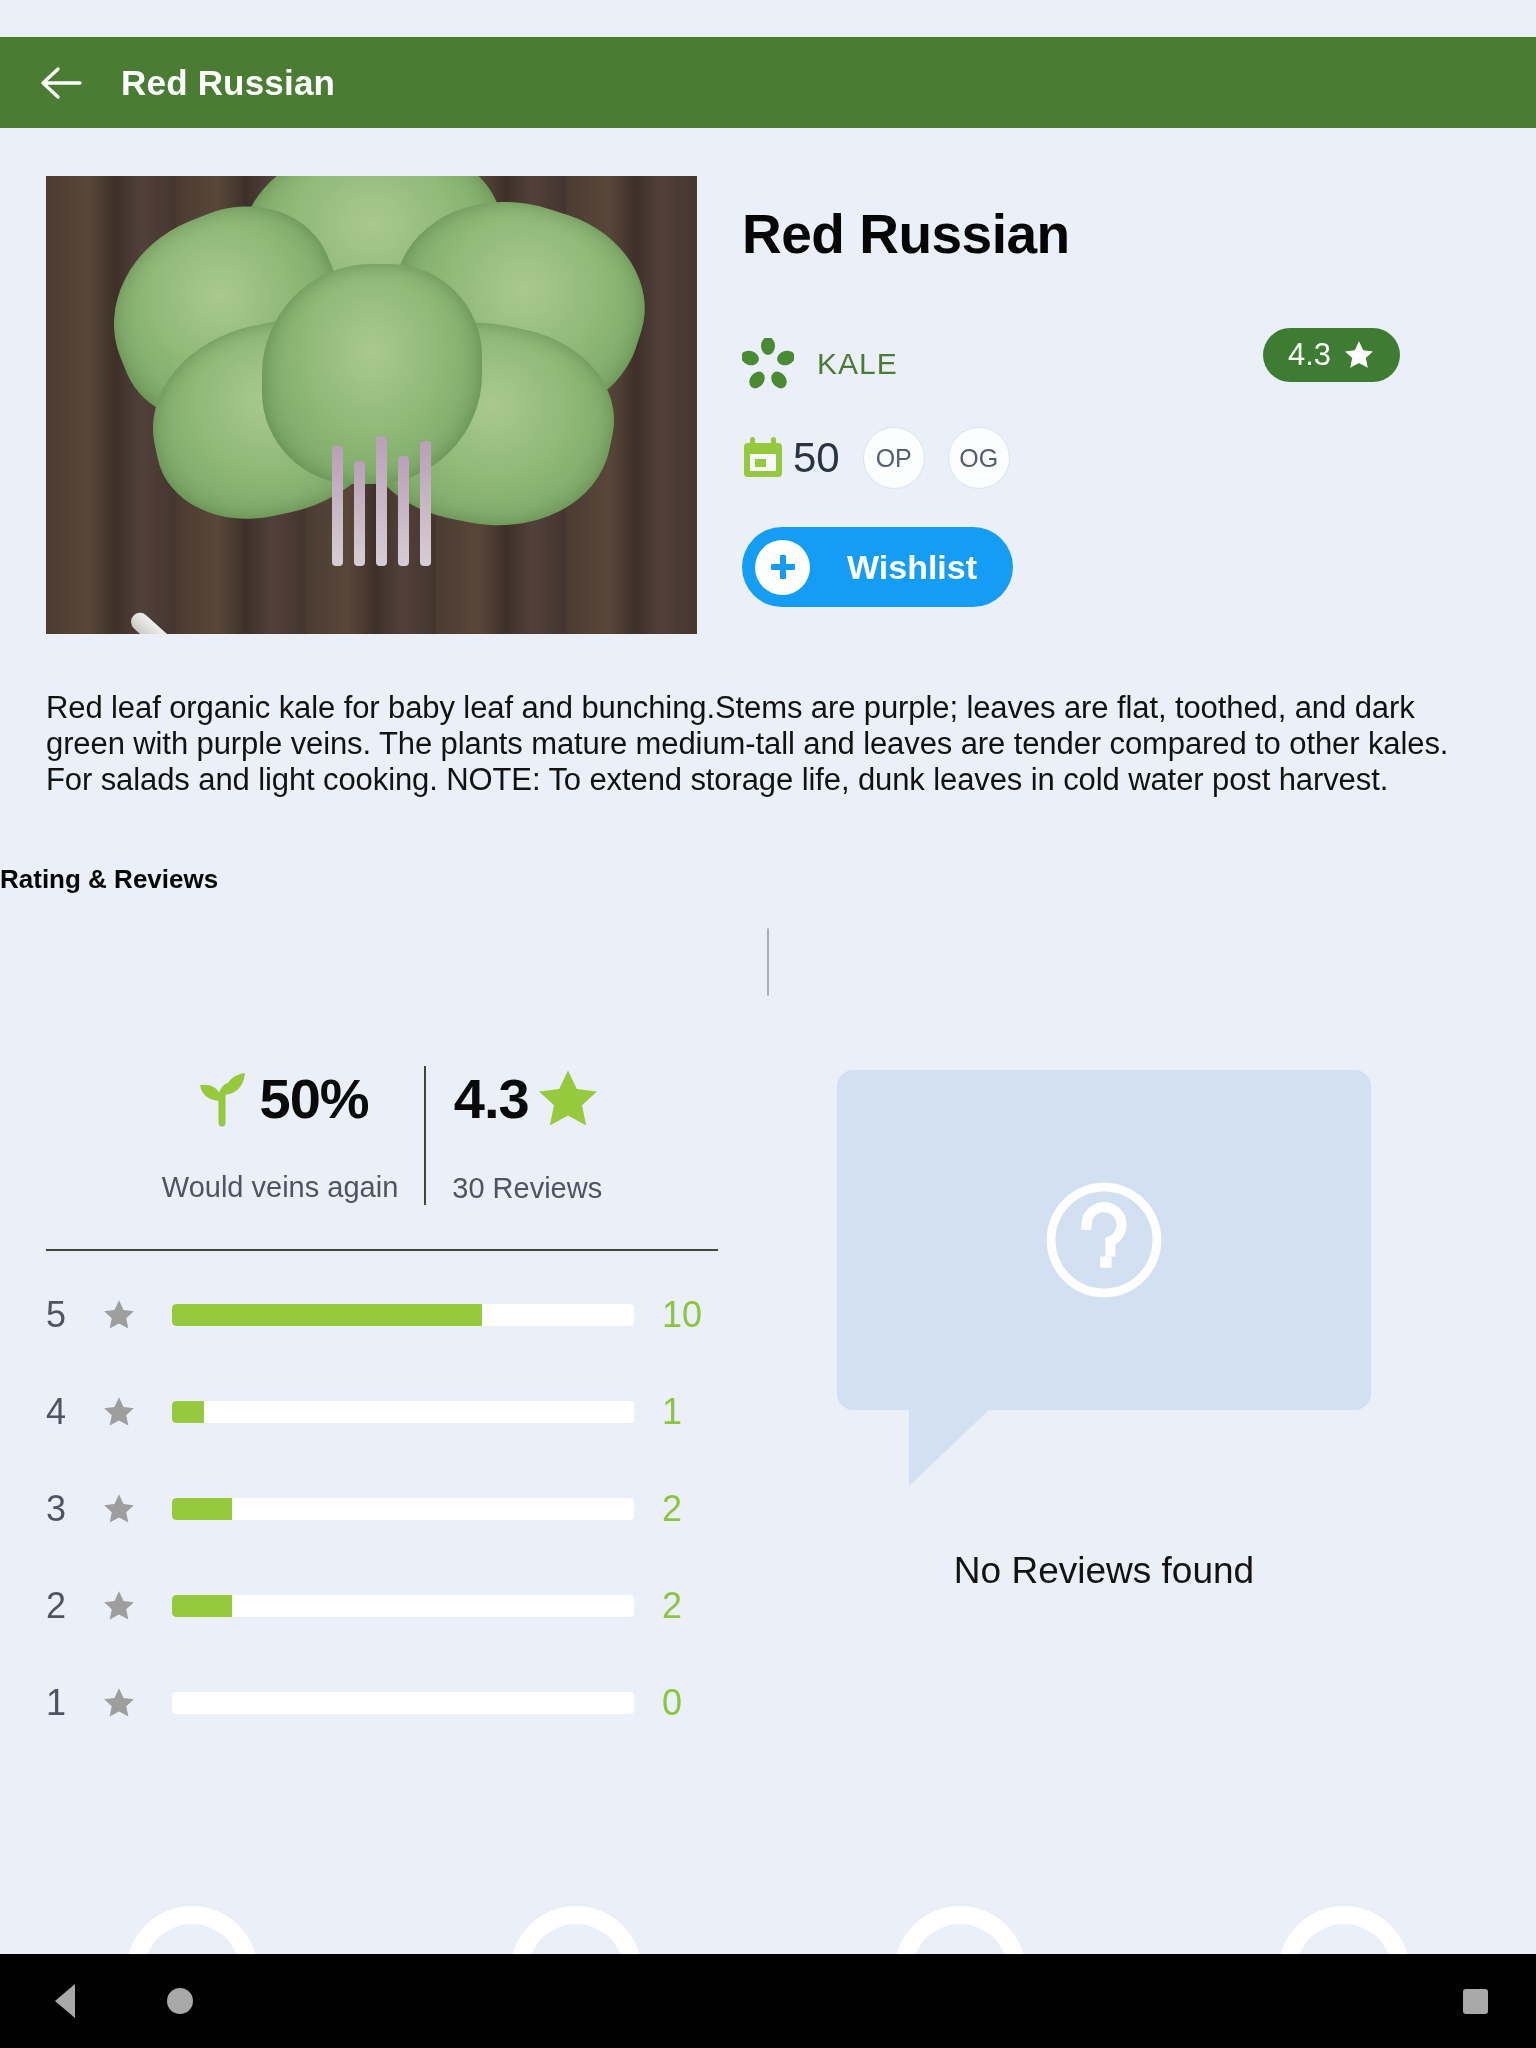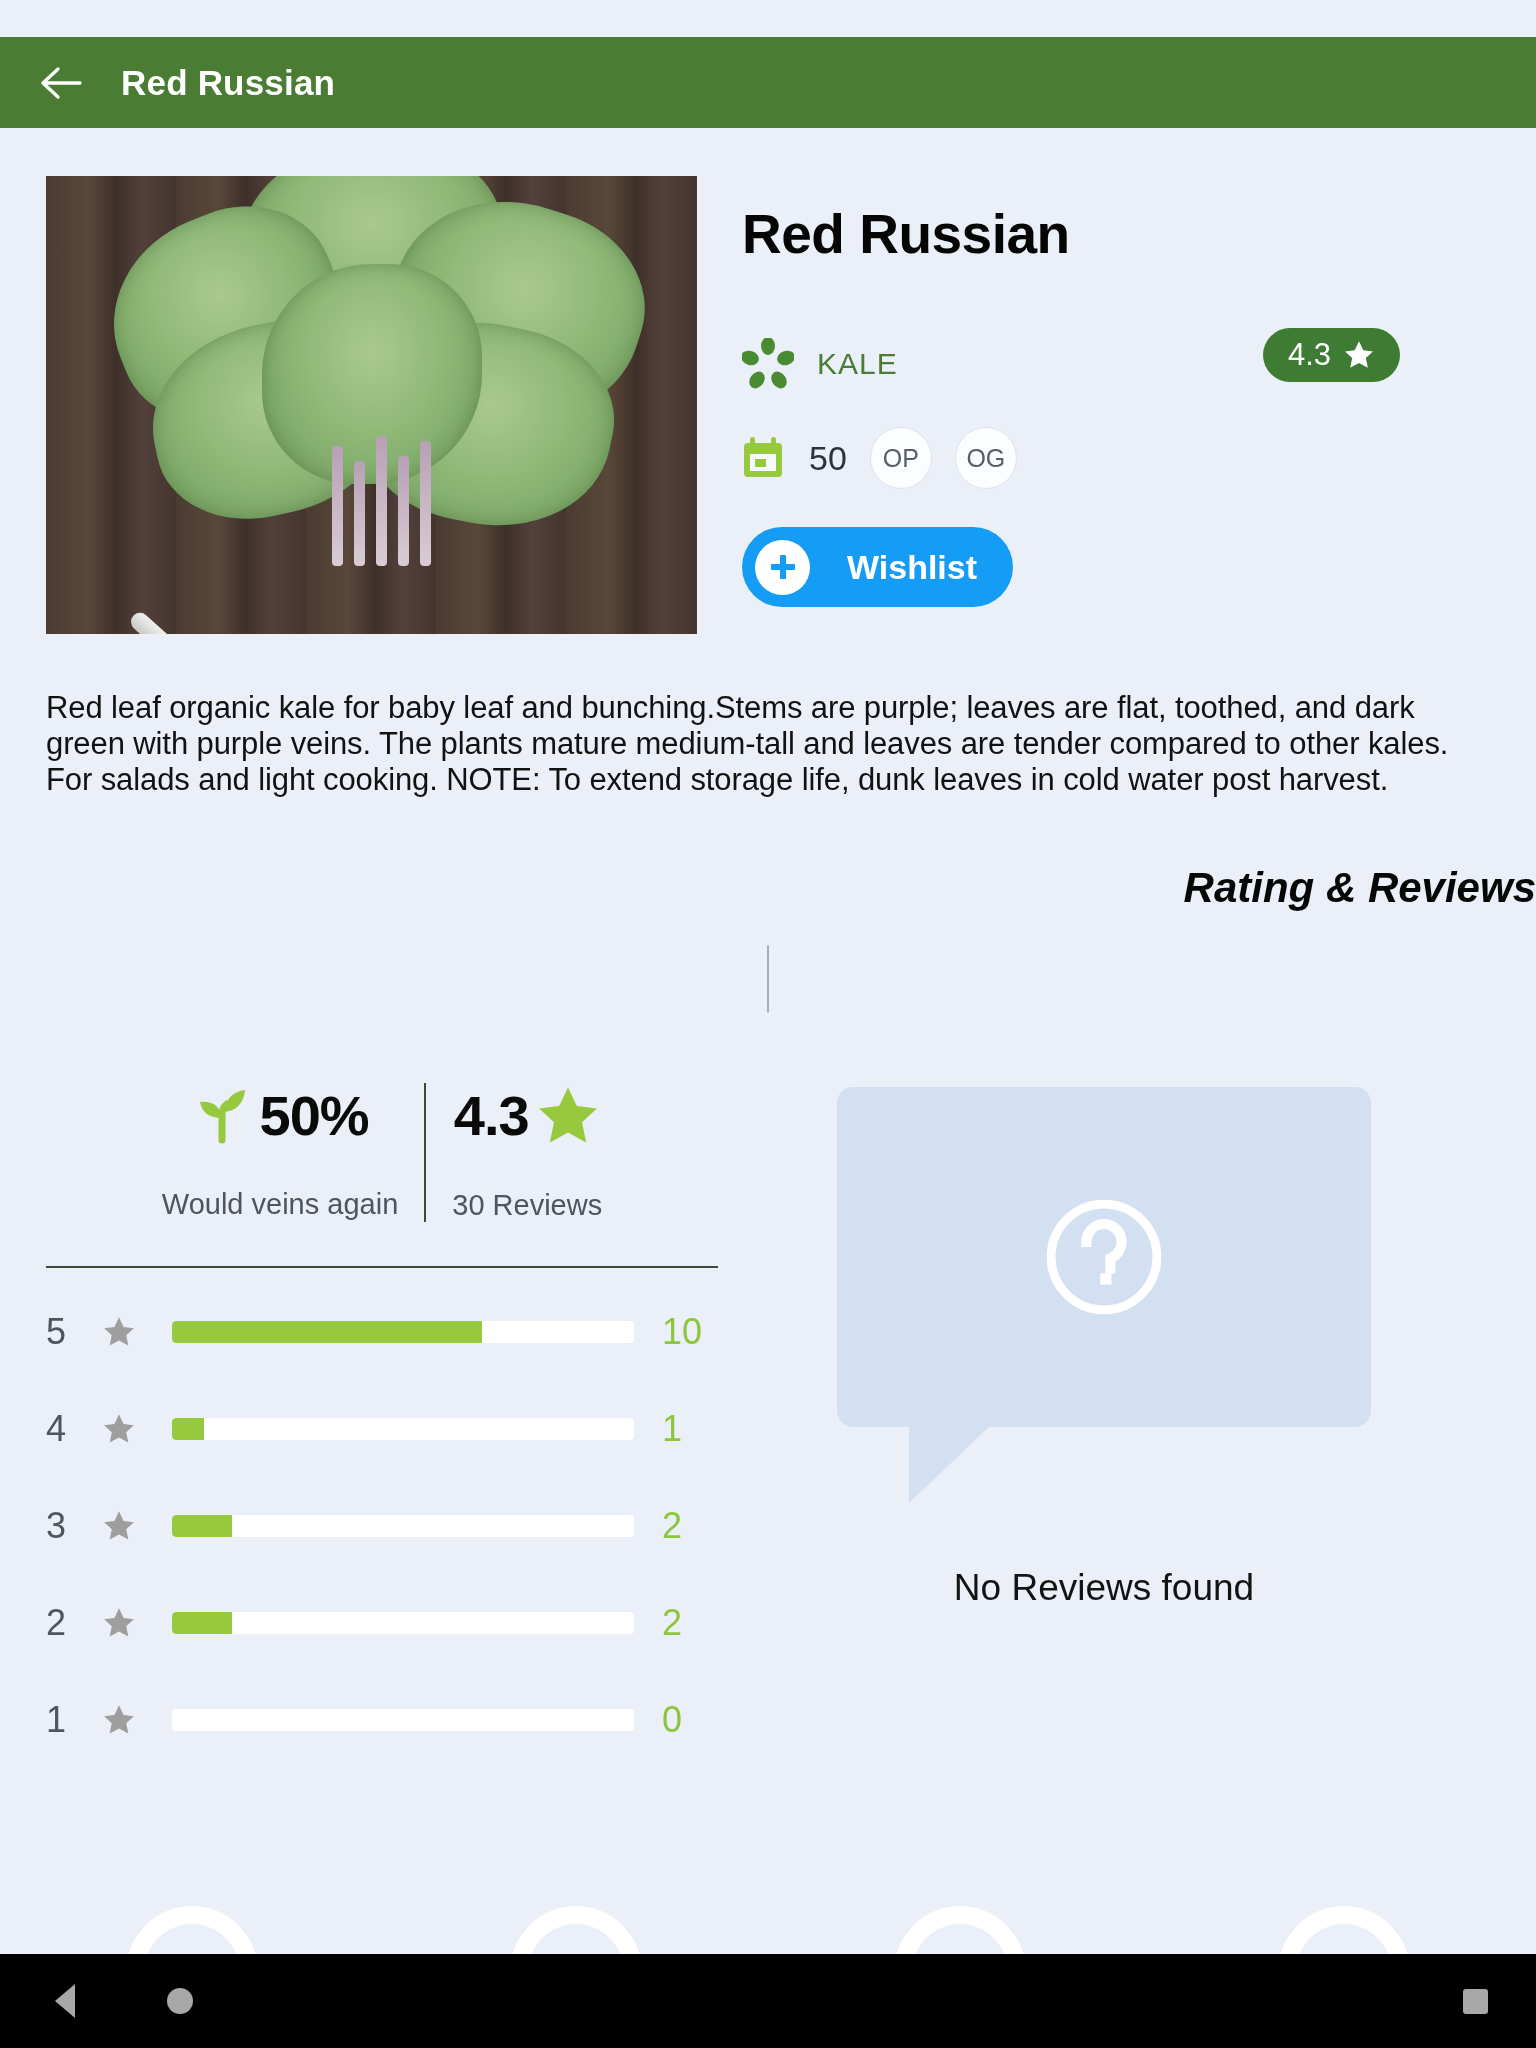--- a/index.html
+++ b/index.html
@@ -75,40 +75,40 @@
   .cat-label { font-size: 30px; color: #4a7c33; margin-left: 23px; letter-spacing: 1px; }
   .rating-pill {
     position: absolute; right: 90px; top: -10px;
     background: #3f7c33; color: #fff; border-radius: 30px;
     height: 54px; display: flex; align-items: center; gap: 12px;
     padding: 0 25px; font-size: 31px; font-weight: 500;
   }
 
   .days-row { display: flex; align-items: center; margin-top: 37px; }
   .cal-icon { width: 42px; height: 42px; flex: none; }
-  .days-num { font-size: 34px; color: #2a3340; margin-left: 25px; font-weight: 400; }
+  .days-num { font-size: 42px; color: #2a3340; margin-left: 9px; font-weight: 400; }
   .tagdot {
     width: 62px; height: 62px; border-radius: 50%; background: #fbfdff;
     border: 1px solid #dde4ee; display: flex; align-items: center; justify-content: center;
     font-size: 25px; color: #555f6b; margin-left: 23px;
   }
 
   .wishlist-btn {
     margin-top: 38px; display: inline-flex; align-items: center; gap: 37px;
     background: #159cf4; border-radius: 45px; height: 80px; padding: 0 36px 0 13px;
     cursor: pointer;
   }
   .wl-plus { width: 55px; height: 55px; border-radius: 50%; background: #fff; display: flex; align-items: center; justify-content: center; flex:none; }
   .wishlist-label { color: #fff; font-size: 34px; font-weight: 700; }
 
   .desc {
     margin: 56px 46px 0 46px; font-size: 31px; line-height: 1.16; color: #121212; letter-spacing: -.1px;
   }
 
-  .rr-title { text-align: right; font-size: 42px; font-weight: 700; color: #070707; margin-top: 66px; font-style: italic; }
+  .rr-title { text-align: left; font-size: 26px; font-weight: 700; color: #070707; margin-top: 66px; }
 
   .seg-wrap { display: flex; justify-content: center; margin-top: 33px; }
   .seg {
     display: flex; border-radius: 10px; overflow: hidden;
     border: 1px solid #9fb0c2; height: 68px;
   }
   .seg-item {
     display: flex; align-items: center; justify-content: center;
     padding: 0 26px; font-size: 31px; cursor: pointer;
   }

